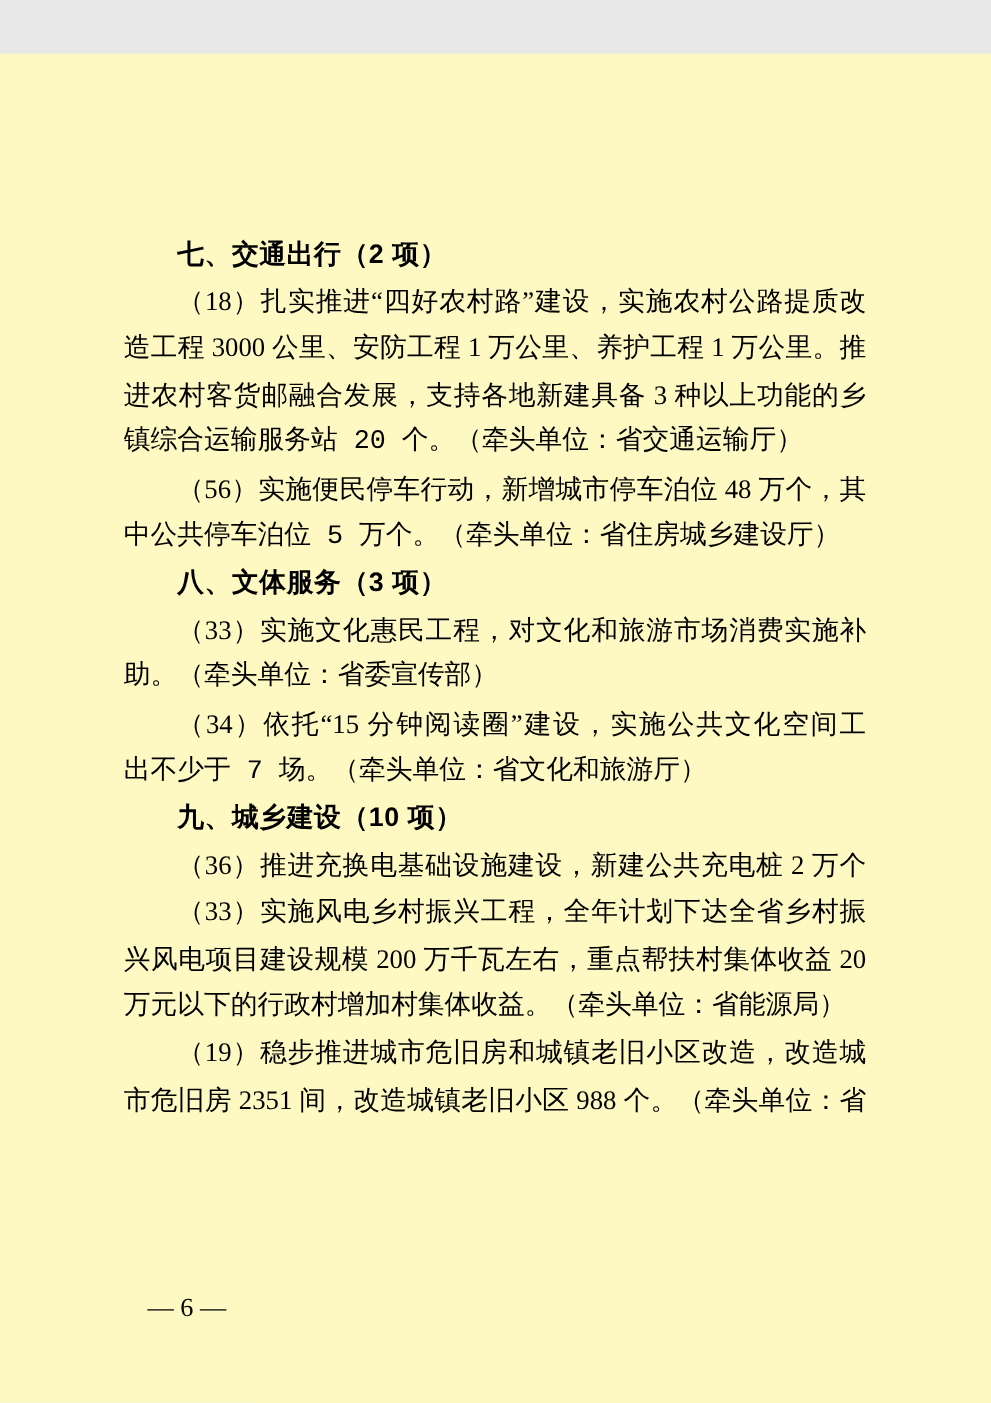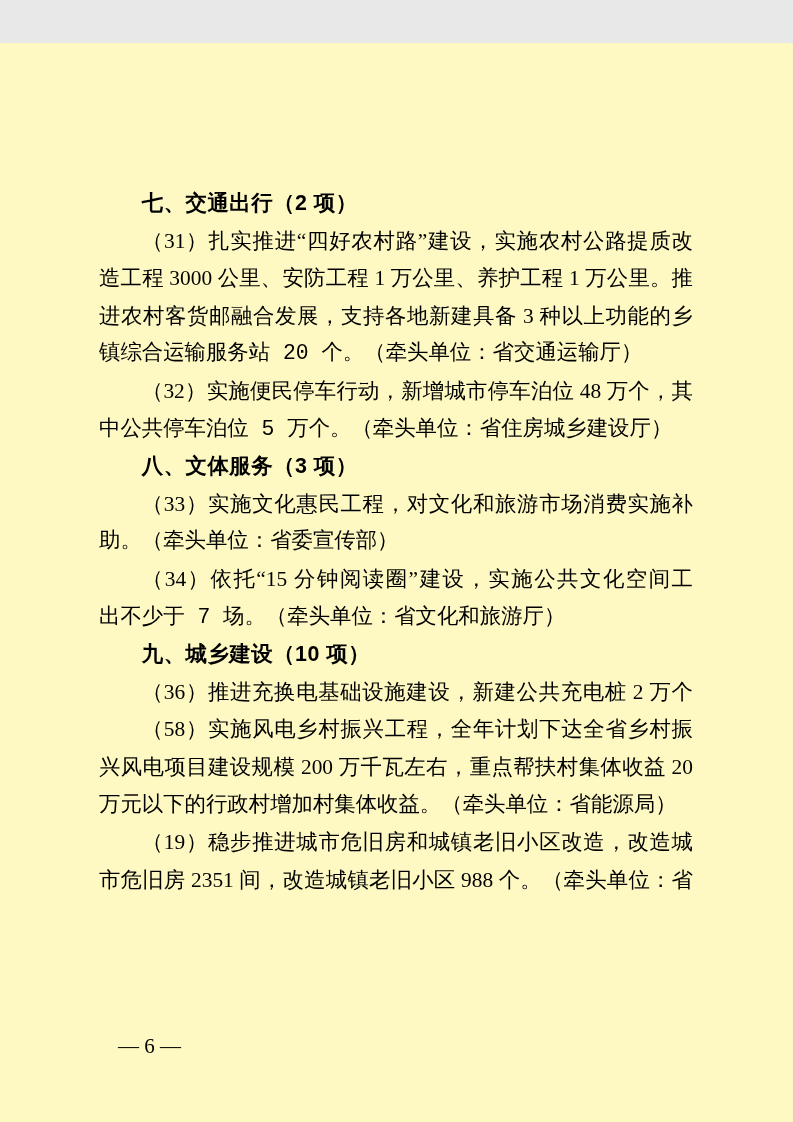--- a/index.html
+++ b/index.html
@@ -49,33 +49,33 @@
     line-height:37px;
     color:#000000;
   }
 </style>
 </head>
 <body>
 
 <div class="sheet">
   <div class="content">
       <div class="heading">七、交通出行（2 项）</div>
-      <div class="line first">（31）扎实推进“四好农村路”建设，实施农村公路提质改</div>
+      <div class="line first">（18）扎实推进“四好农村路”建设，实施农村公路提质改</div>
       <div class="line">造工程 3000 公里、安防工程 1 万公里、养护工程 1 万公里。推</div>
       <div class="line">进农村客货邮融合发展，支持各地新建具备 3 种以上功能的乡</div>
       <div class="line lastline">镇综合运输服务站 20 个。（牵头单位：省交通运输厅）</div>
-      <div class="line first">（32）实施便民停车行动，新增城市停车泊位 48 万个，其</div>
+      <div class="line first">（56）实施便民停车行动，新增城市停车泊位 48 万个，其</div>
       <div class="line lastline">中公共停车泊位 5 万个。（牵头单位：省住房城乡建设厅）</div>
       <div class="heading">八、文体服务（3 项）</div>
       <div class="line first">（33）实施文化惠民工程，对文化和旅游市场消费实施补</div>
       <div class="line lastline">助。（牵头单位：省委宣传部）</div>
       <div class="line first">（34）依托“15 分钟阅读圈”建设，实施公共文化空间工程，</div>
       <div class="line lastline">出不少于 7 场。（牵头单位：省文化和旅游厅）</div>
       <div class="heading">九、城乡建设（10 项）</div>
       <div class="line first">（36）推进充换电基础设施建设，新建公共充电桩 2 万个</div>
-      <div class="line first">（58）实施风电乡村振兴工程，全年计划下达全省乡村振</div>
+      <div class="line first">（33）实施风电乡村振兴工程，全年计划下达全省乡村振</div>
       <div class="line">兴风电项目建设规模 200 万千瓦左右，重点帮扶村集体收益 20</div>
       <div class="line lastline">万元以下的行政村增加村集体收益。（牵头单位：省能源局）</div>
       <div class="line first">（19）稳步推进城市危旧房和城镇老旧小区改造，改造城</div>
       <div class="line">市危旧房 2351 间，改造城镇老旧小区 988 个。（牵头单位：省</div>
     </div>
   <div class="footer">— 6 —</div>
 </div>
 
 </body></html>

